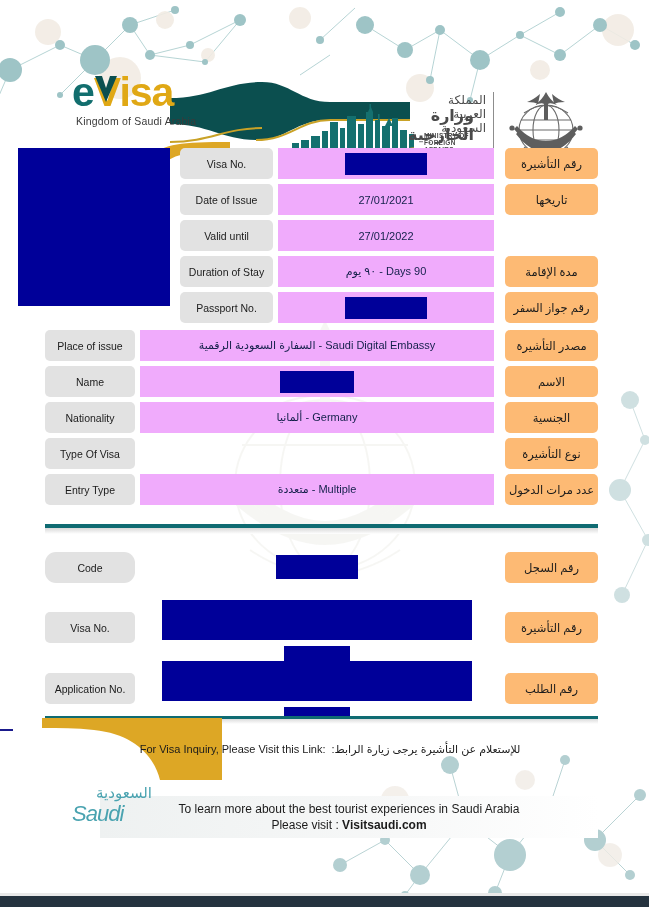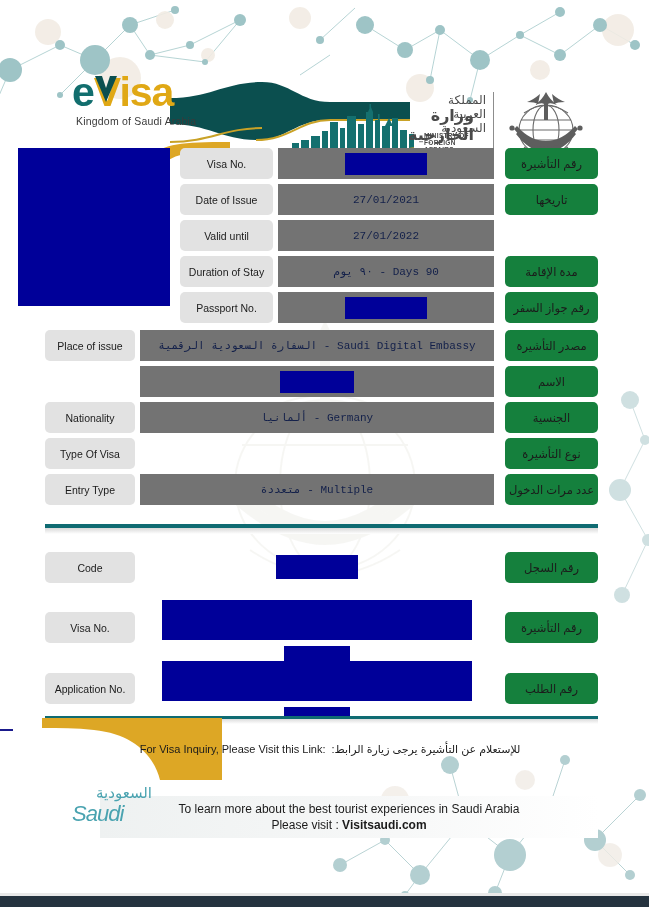--- a/index.html
+++ b/index.html
@@ -45,27 +45,27 @@
   .rows{position:absolute;left:0;top:148px;width:649px;}
   .row{position:relative;height:36px;margin-bottom:0;}
   .lbl-en{
     position:absolute;left:180px;top:0;width:93px;height:31px;
     background:#e2e2e2;border-radius:5px;
     display:flex;align-items:center;justify-content:center;
     font-size:10.5px;color:#1b1b1b;
   }
   .val{
     position:absolute;left:278px;top:0;width:216px;height:31px;
-    background:#737373;
+    background:#f0abfc;
     display:flex;align-items:center;justify-content:center;
-    font-size:11px;color:#13204a;direction:rtl;font-family:Liberation Mono, monospace;
+    font-size:11px;color:#13204a;direction:rtl;
   }
   .lbl-ar{
     position:absolute;left:505px;top:0;width:93px;height:31px;
-    background:#15803d;border-radius:5px;
+    background:#fdba74;border-radius:5px;
     display:flex;align-items:center;justify-content:center;
     font-size:11.5px;color:#1b1b1b;direction:rtl;
   }
   .redact{background:#000099;display:block;}
 
   
   .rows-b .lbl-en{left:45px;width:90px;}
   .rows-b .val{left:140px;width:354px;}
 
   
@@ -316,20 +316,21 @@
       </div>
     </div>
 
   <div class="rows rows-b" id="holder-rows" style="position:absolute;left:0;top:330px;width:649px;">
       <div class="row" style="height: 36px;">
         <div class="lbl-en">Place of issue</div>
         <div class="val">Saudi Digital Embassy - السفارة السعودية الرقمية</div>
         <div class="lbl-ar">مصدر التأشيرة</div>
       </div>
       <div class="row" style="height: 36px;">
+        <div class="lbl-en">Name</div>
         <div class="val">
           <span class="redact" style="width: 74px; height: 22px;"></span>
         </div>
         <div class="lbl-ar">الاسم</div>
       </div>
       <div class="row" style="height: 36px;">
         <div class="lbl-en">Nationality</div>
         <div class="val">Germany - ألمانيا</div>
         <div class="lbl-ar">الجنسية</div>
       </div>
@@ -342,21 +343,21 @@
         <div class="val">Multiple - متعددة</div>
         <div class="lbl-ar">عدد مرات الدخول</div>
       </div>
     </div>
 
   <div class="divider"></div>
   <div class="divider-shadow"></div>
 
   <div class="rows-c" id="barcode-rows">
       <div class="row" style="position: absolute; left: 0px; top: 0px; width: 649px; height: 44px;">
-        <div class="lbl-en" style="top: 6px;">Code</div>
+        <div class="lbl-en" style="top: 6px; border-radius: 11px;">Code</div>
         <div style="position: absolute; left: 140px; top: 0px; width: 354px; display: flex; flex-direction: column; align-items: center;">
           <div class="redact" style="width: 82px; height: 24px; margin-top: 9px;"></div>
         </div>
         <div class="lbl-ar" style="top: 6px;">رقم السجل</div>
       </div>
       <div class="row" style="position: absolute; left: 0px; top: 44px; width: 649px; height: 76px;">
         <div class="lbl-en" style="top: 22px;">Visa No.</div>
         <div style="position: absolute; left: 140px; top: 0px; width: 354px; display: flex; flex-direction: column; align-items: center;">
           <div class="redact" style="width: 310px; height: 40px; margin-top: 10px;"></div>
           <div class="redact" style="width: 66px; height: 17px; margin-top: 6px;"></div>

